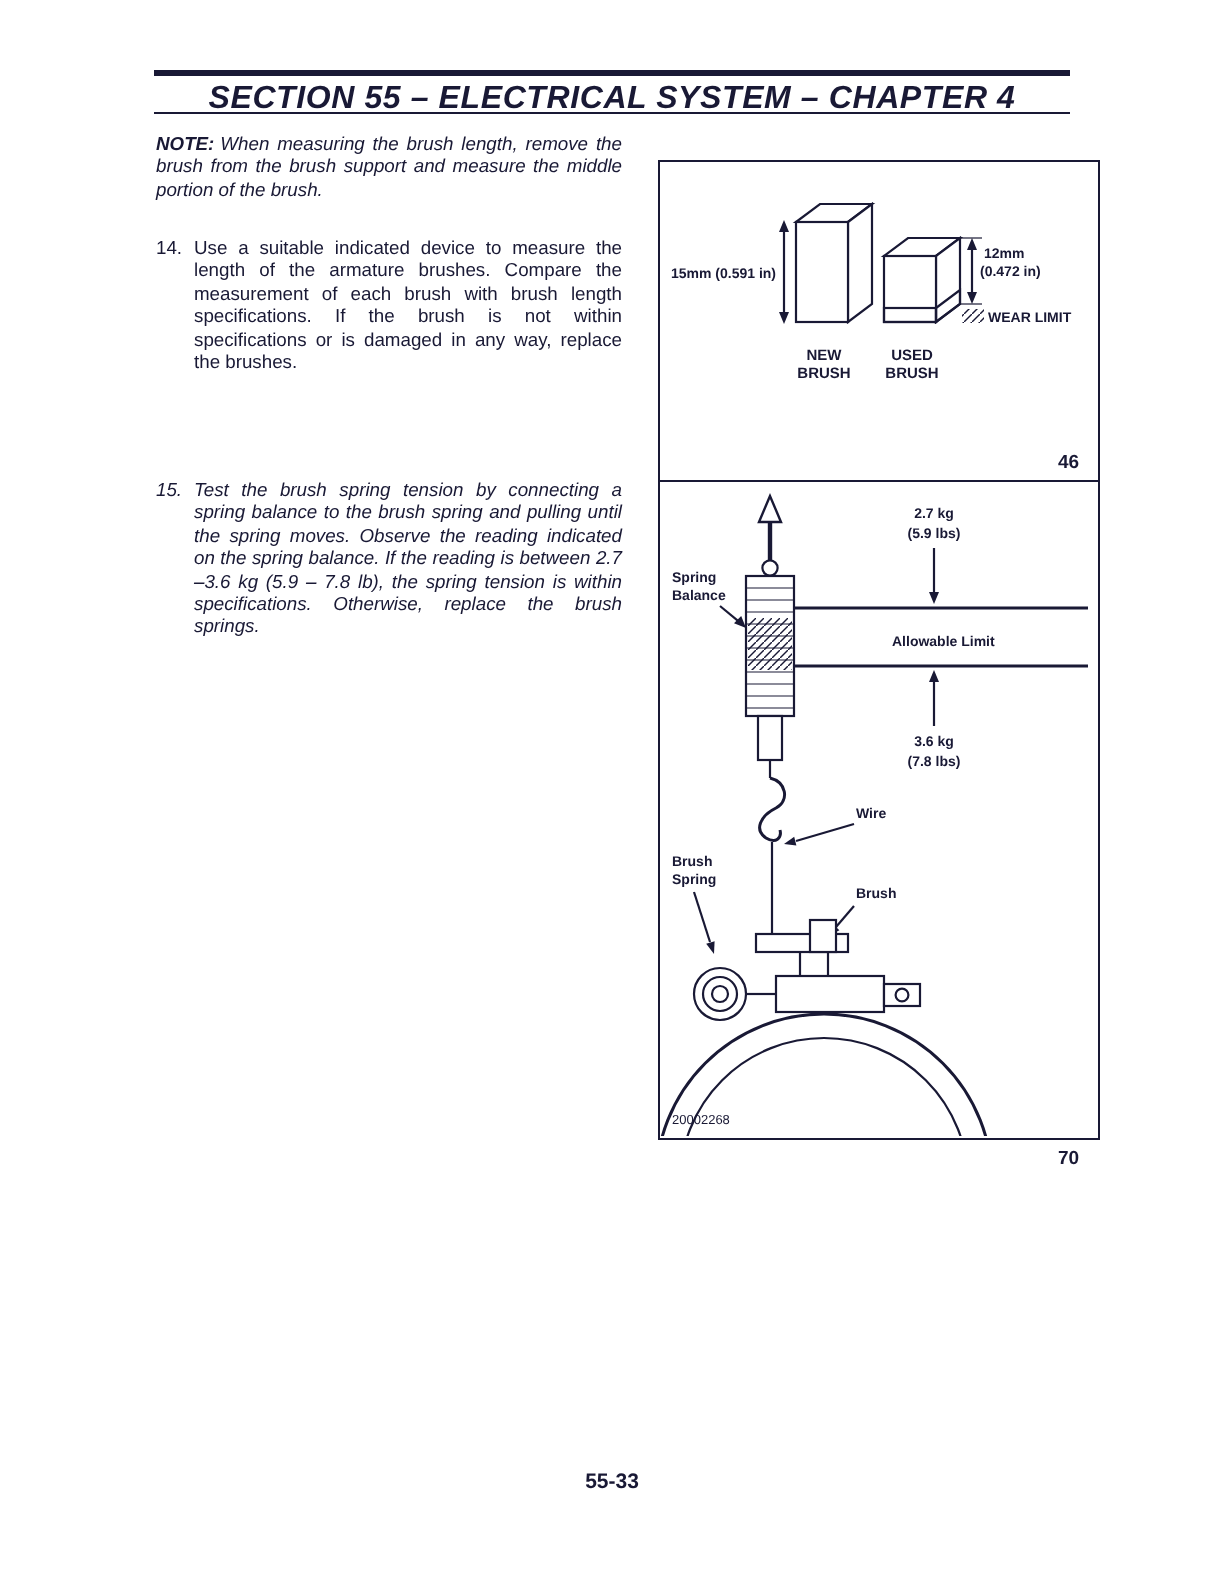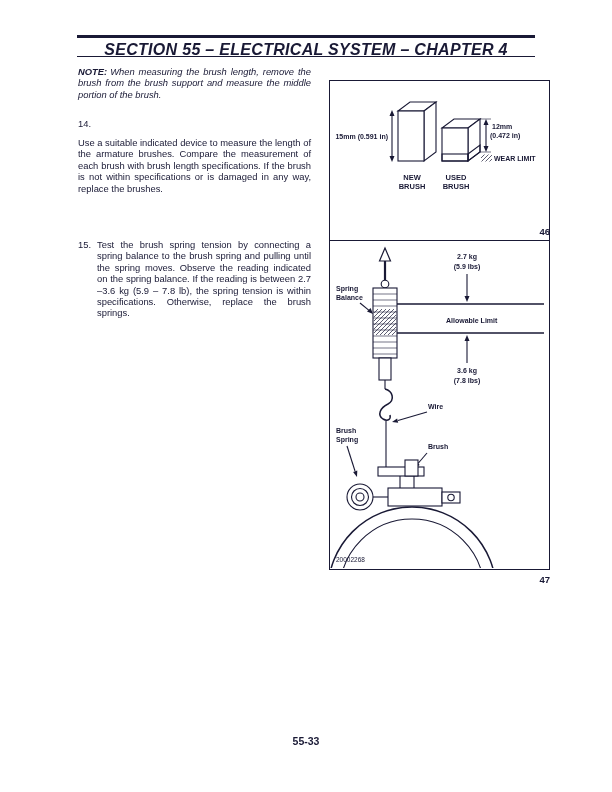--- a/index.html
+++ b/index.html
@@ -13,27 +13,27 @@
   .header { position:absolute; left:77px; top:41px; width:458px; text-align:center;
             font-style:italic; font-weight:bold; font-size:16px; letter-spacing:.3px; }
 
   .note { position:absolute; left:78px; top:66px; width:233px; font-style:italic;
           font-size:9.4px; line-height:11.4px; text-align:justify; }
   .note-label { font-weight:bold; padding-right:3px; }
 
   .step { position:absolute; left:78px; width:233px; display:flex; font-size:9.4px; line-height:11.4px; }
   .step-num { width:19px; flex:0 0 19px; }
   .step-text { flex:1; text-align:justify; }
-  .step-14 { top:118px;flex-direction:column; }
-  .step-15 { top:239px; }
+  .step-14 { top:118px; }
+  .step-15 { top:239px;font-style:italic; }
 
   .figbox { position:absolute; border:1.6px solid #191935; background:#ffffff; }
   .fig46 { left:329px; top:80px;  width:221px; height:181px; }
   .fig47 { left:329px; top:240px; width:221px; height:330px; }
-  .figcap { position:absolute; left:529px; width:21px; text-align:right;
+  .figcap { position:absolute; left:529px; width:21px; 
             font-size:9.5px; font-weight:bold; }
   .cap46 { top:226px; }
   .cap47 { top:574px; }
 
   .footer { position:absolute; left:0; top:735px; width:612px; text-align:center;
             font-weight:bold; font-size:10.5px; }
 
   svg text { font-family:"Liberation Sans", sans-serif; fill:#191935; }
   .f7  { font-size:7px;  font-weight:bold; }
   .f75 { font-size:7.5px; font-weight:bold; }
@@ -227,17 +227,17 @@
       </g>
 
       <g>
         <circle class="med" cx="82" cy="350" r="84"></circle>
         <circle class="sk" cx="82" cy="350" r="72"></circle>
       </g>
 
       <text class="f65" x="6" y="321">20002268</text>
     </svg>
   </div>
-  <div class="figcap cap47">47</div>
+  <div class="figcap cap47">70</div>
 
   <div class="footer">55-33</div>
 
 </div>
 
 </body></html>

